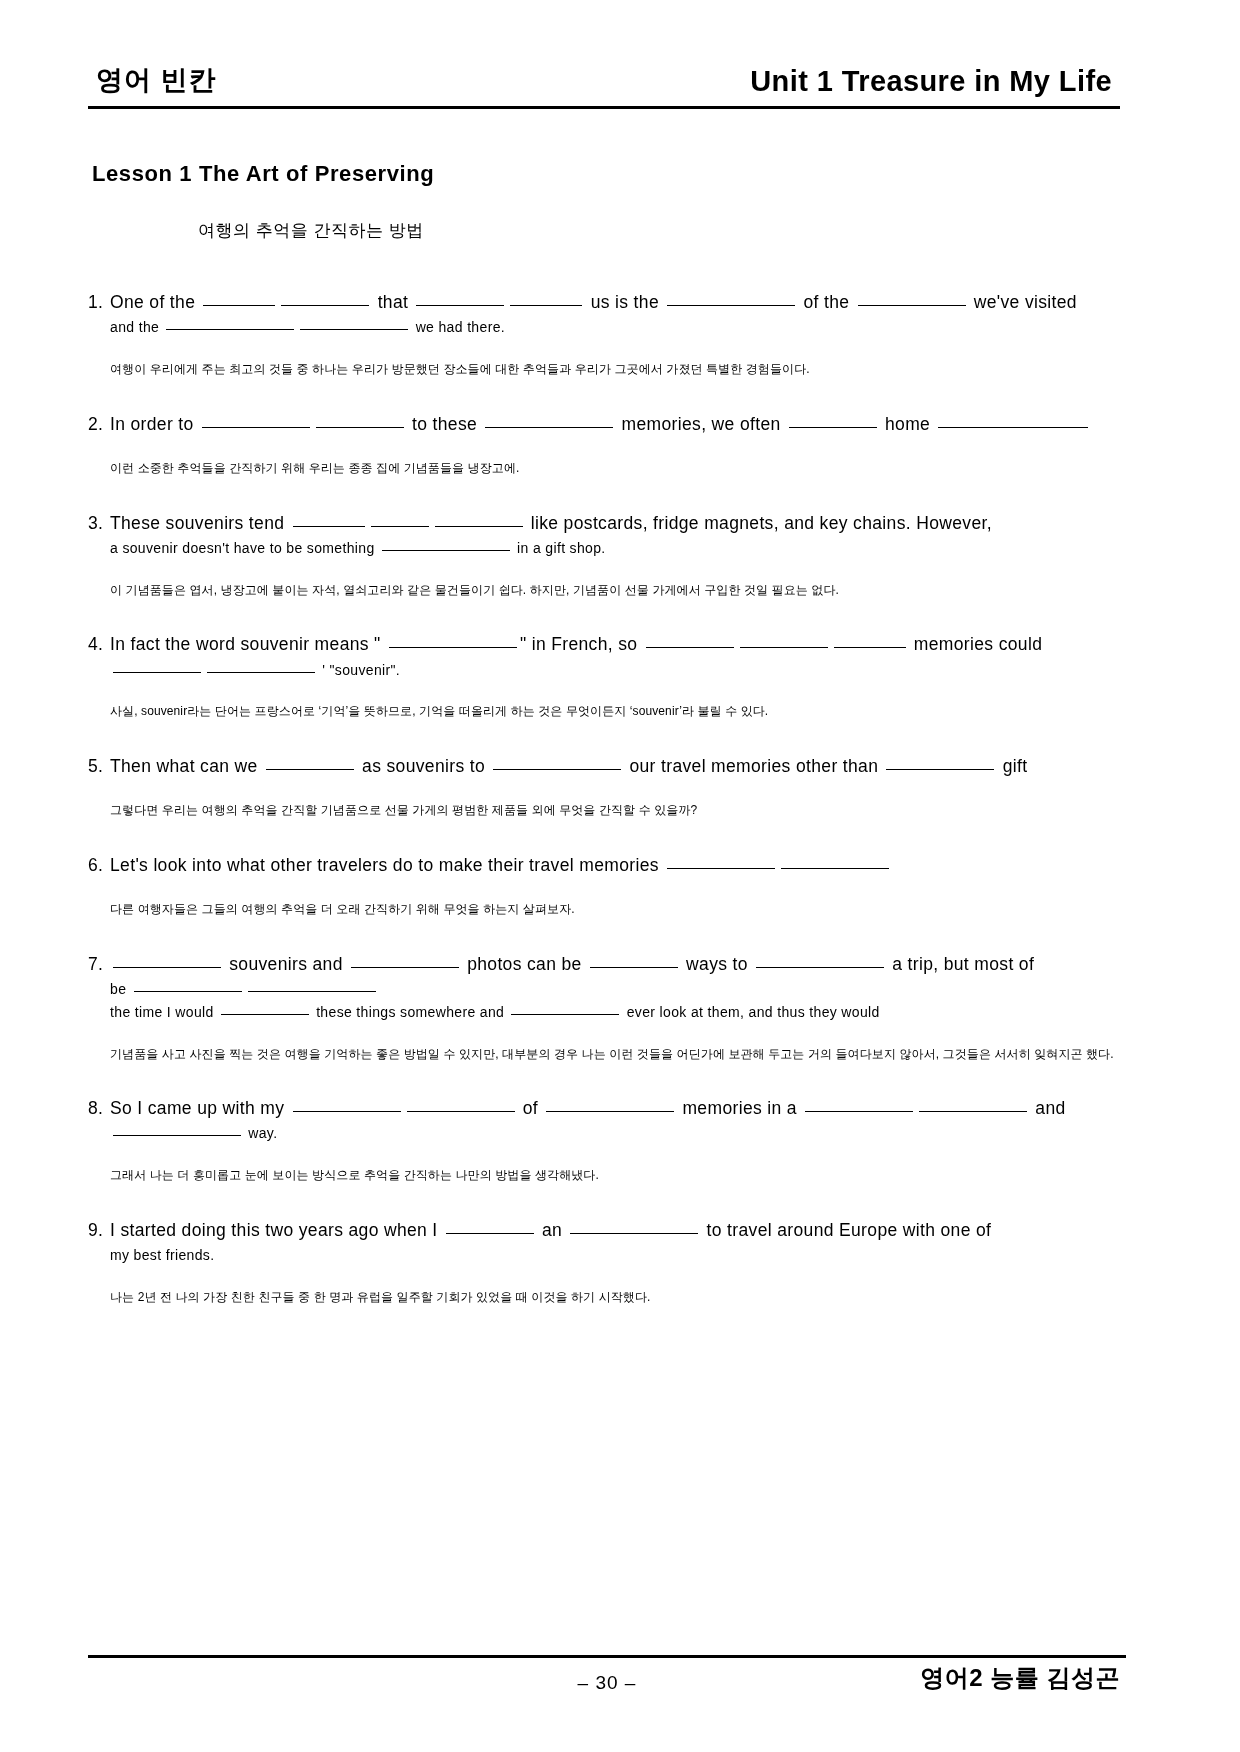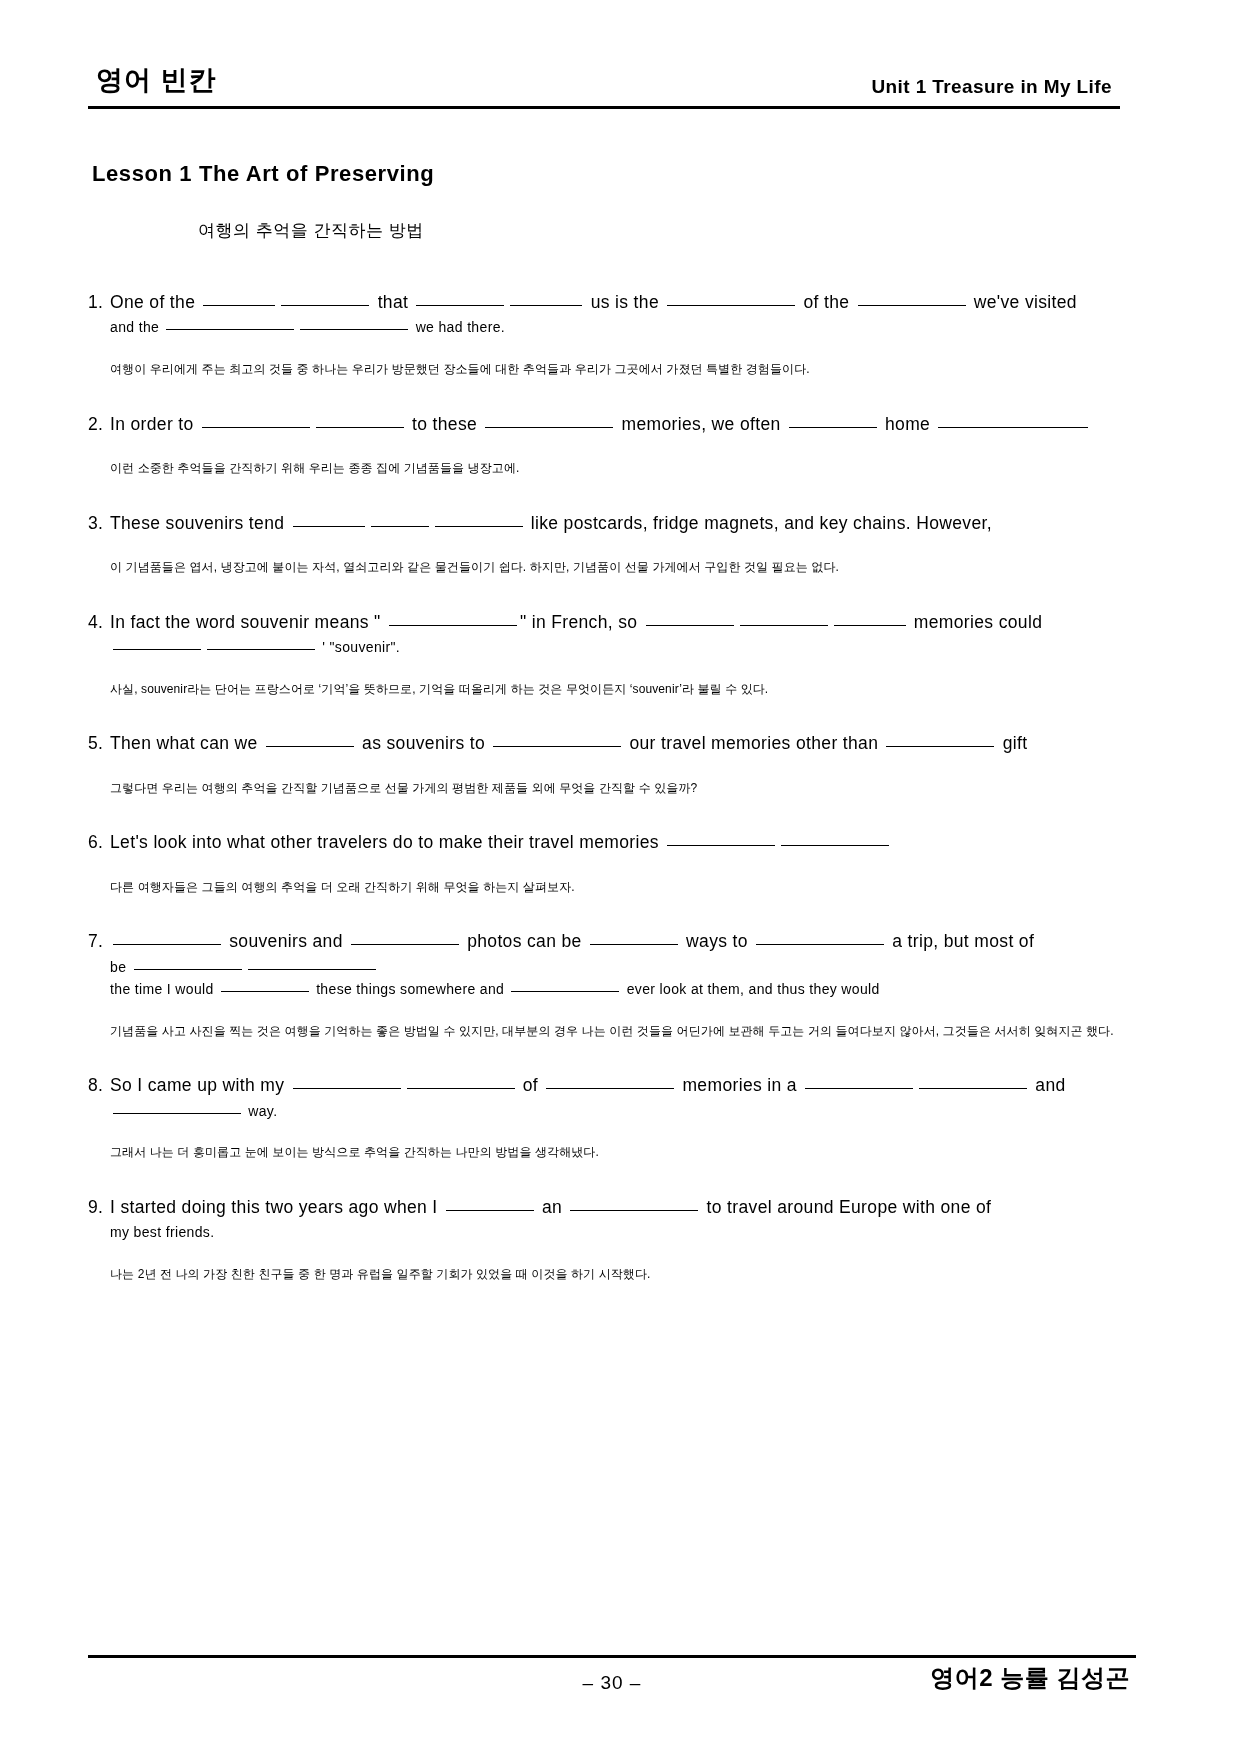--- a/index.html
+++ b/index.html
@@ -28,21 +28,21 @@
     padding: 0 8px 8px 8px;
     border-bottom: 3px solid #000;
     margin-bottom: 52px;
   }
   .header-left {
     font-size: 27px;
     font-weight: bold;
     letter-spacing: 1px;
   }
   .header-right {
-    font-size: 19px;
+    font-size: 29px;
     font-weight: bold;
     letter-spacing: 0.4px;
   }
 
   
   .lesson-title {
     font-size: 22px;
     font-weight: bold;
     letter-spacing: 0.6px;
     margin: 0 0 32px 4px;
@@ -100,21 +100,21 @@
   .b-s  { width: 72px; }
   .b-m  { width: 88px; }
   .b-l  { width: 108px; }
   .b-xl { width: 128px; }
   .b-xxl{ width: 150px; }
 
   
   .footer {
     position: absolute;
     left: 88px;
-    right: 64px;
+    right: 74px;
     bottom: 58px;
     border-top: 3px solid #000;
     padding-top: 14px;
     display: flex;
     align-items: center;
     justify-content: center;
   }
   .page-num {
     font-size: 19px;
     letter-spacing: 1px;
@@ -156,20 +156,21 @@
       <span class="q-body"><span>In order to </span><span class="blank b-l"></span><span class="blank b-m"></span><span> to these </span><span class="blank b-xl"></span><span> memories, we often </span><span class="blank b-m"></span><span> home </span><span class="blank b-xxl"></span></span>
     </div>
     <div class="kr">이런 소중한 추억들을 간직하기 위해 우리는 종종 집에 기념품들을 냉장고에.</div>
   </div>
 
   <div class="item">
     <div class="q-line">
       <span class="q-num">3.</span>
       <span class="q-body"><span>These souvenirs tend </span><span class="blank b-s"></span><span class="blank b-xs"></span><span class="blank b-m"></span><span> like postcards, fridge magnets, and key chains. However,</span></span>
     </div>
+    <div class="q-cont"><span>a souvenir doesn't have to be something </span><span class="blank b-xl"></span><span> in a gift shop.</span></div>
     <div class="kr">이 기념품들은 엽서, 냉장고에 붙이는 자석, 열쇠고리와 같은 물건들이기 쉽다. 하지만, 기념품이 선물 가게에서 구입한 것일 필요는 없다.</div>
   </div>
 
   <div class="item">
     <div class="q-line">
       <span class="q-num">4.</span>
       <span class="q-body"><span>In fact the word souvenir means " </span><span class="blank b-xl"></span><span>" in French, so </span><span class="blank b-m"></span><span class="blank b-m"></span><span class="blank b-s"></span><span> memories could</span></span>
     </div>
     <div class="q-cont"><span class="blank b-m"></span><span class="blank b-l"></span><span> ' "souvenir".</span></div>
     <div class="kr">사실, souvenir라는 단어는 프랑스어로 ‘기억’을 뜻하므로, 기억을 떠올리게 하는 것은 무엇이든지 ‘souvenir’라 불릴 수 있다.</div>

